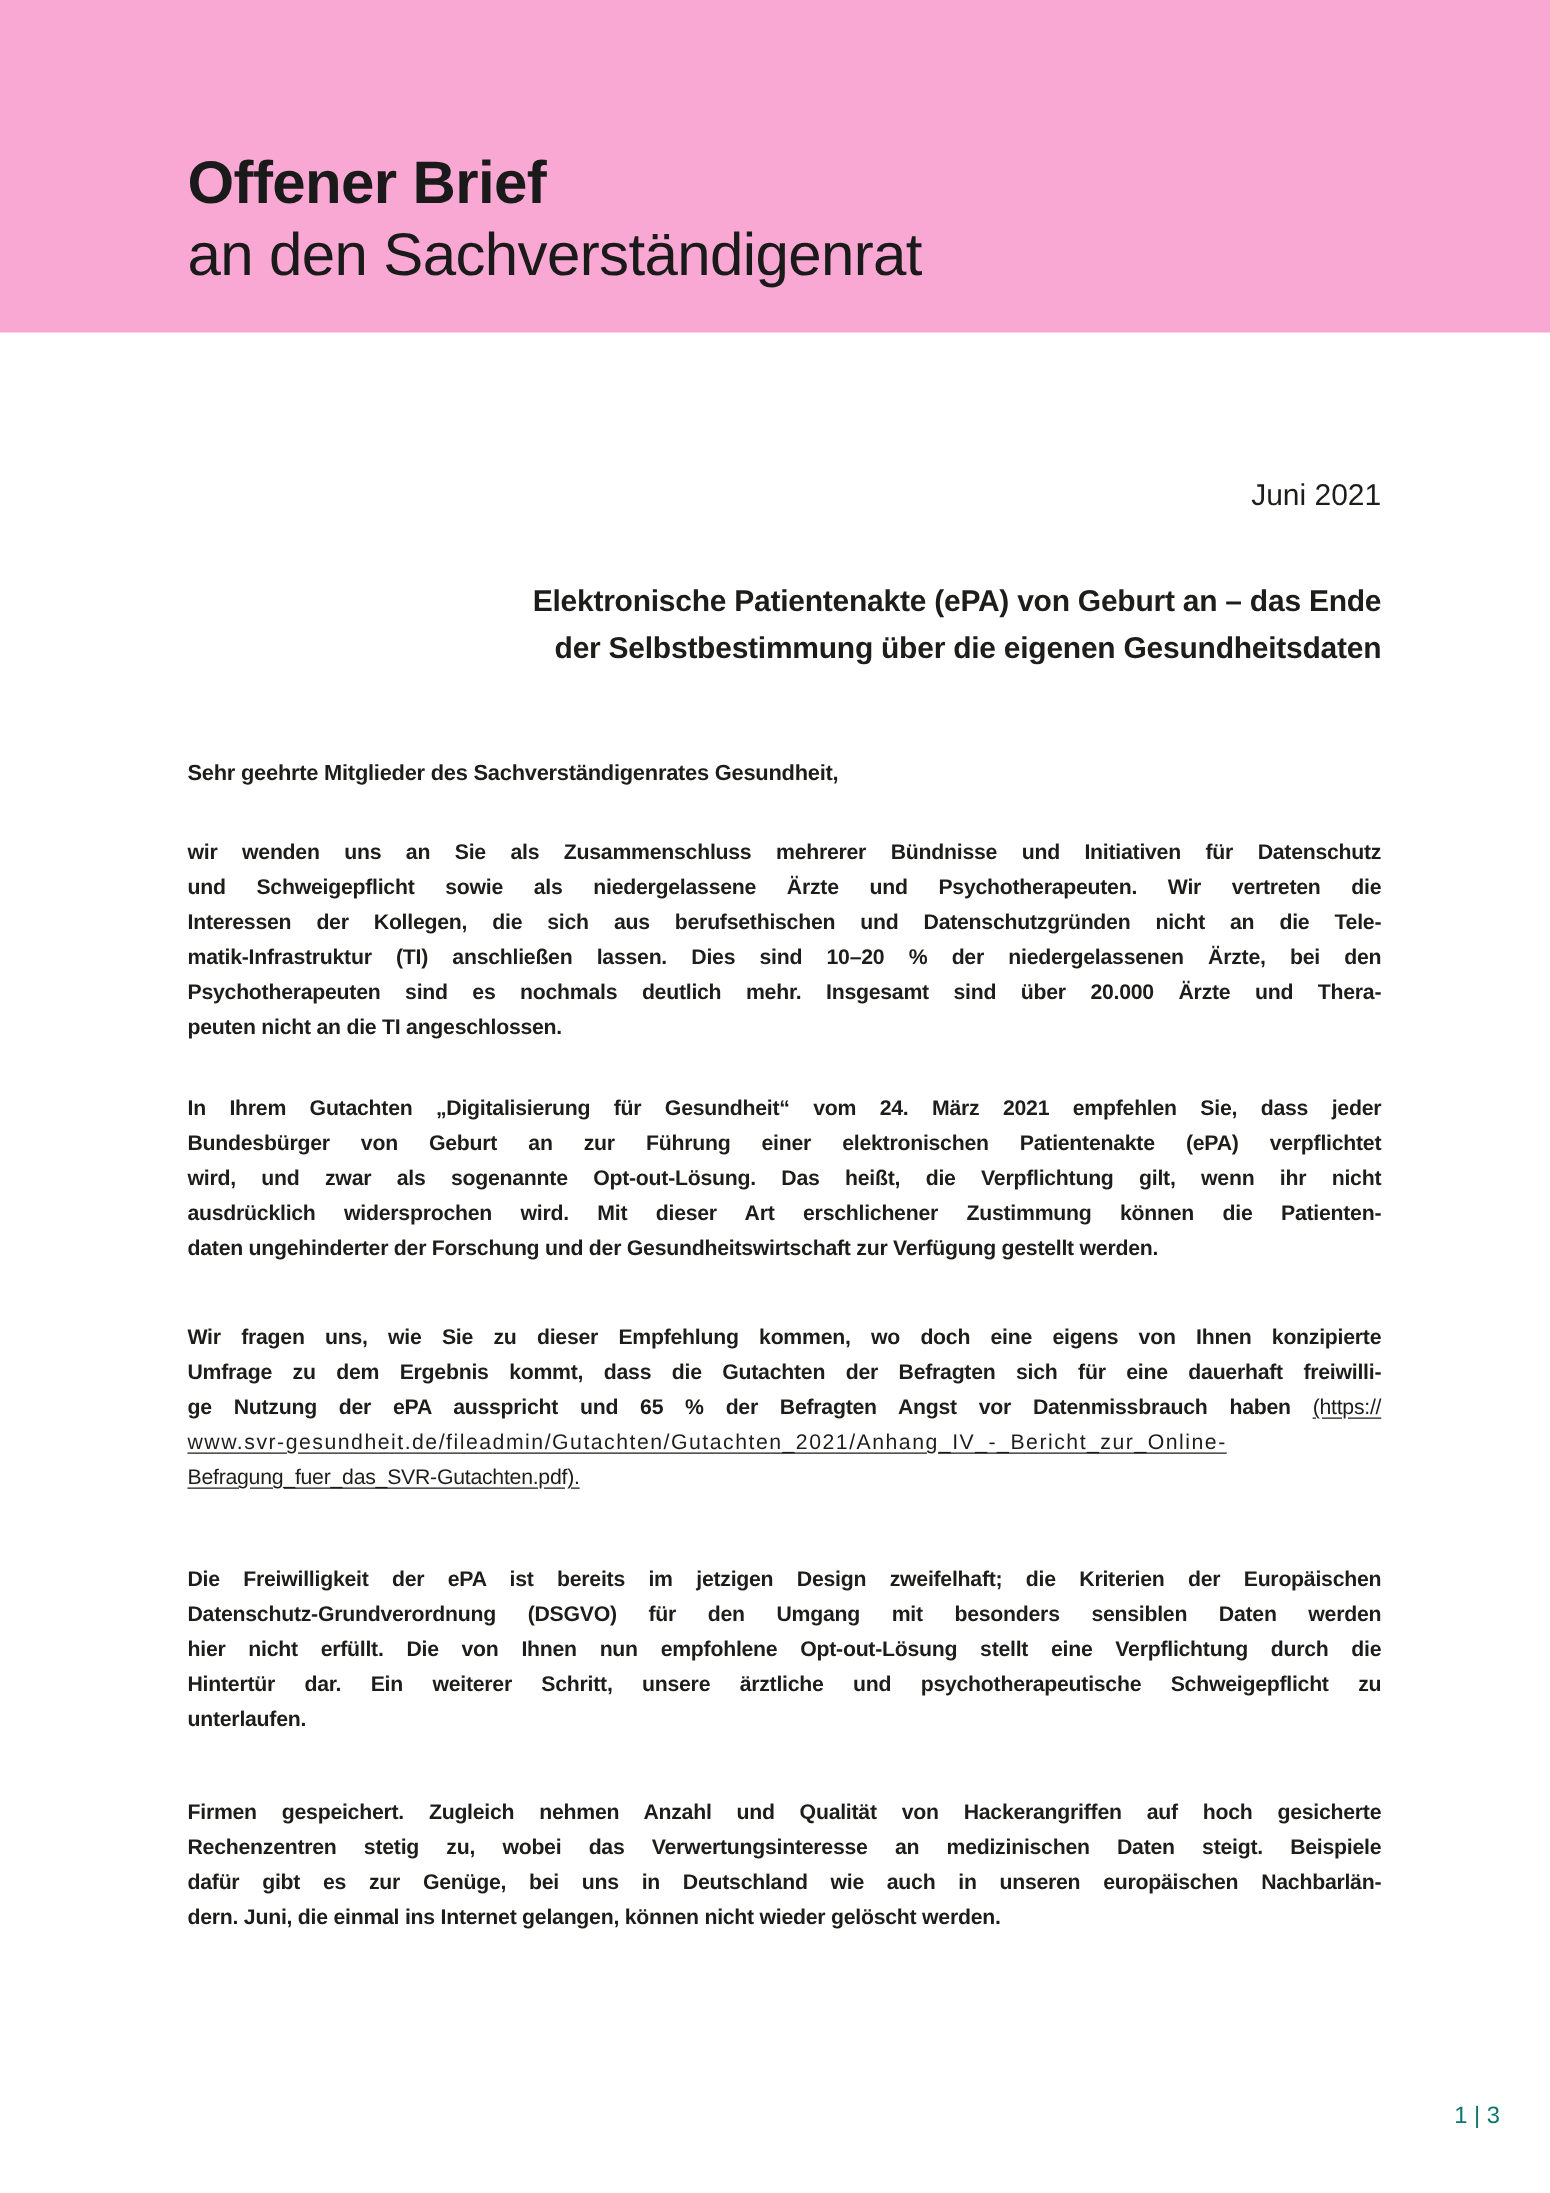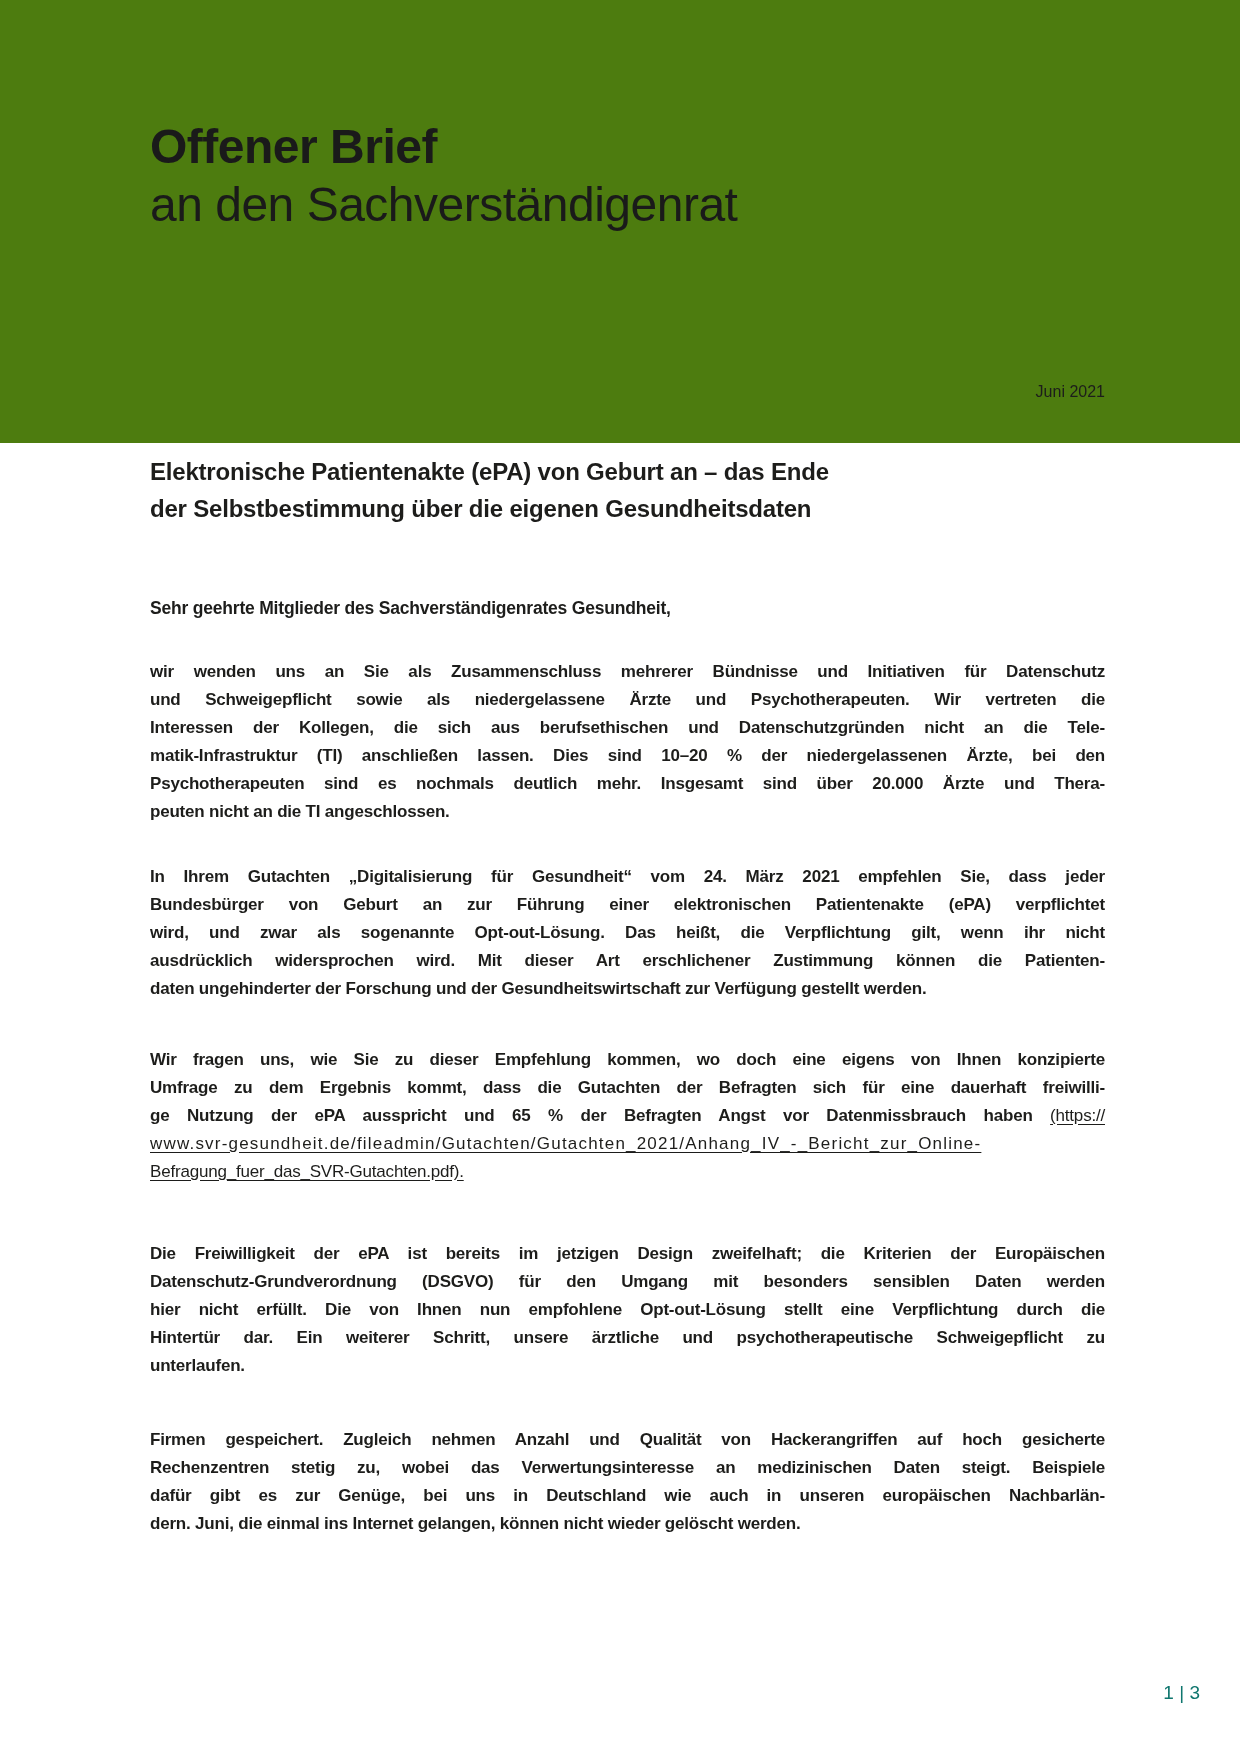--- a/index.html
+++ b/index.html
@@ -9,46 +9,47 @@
     font-family:"Liberation Sans","DejaVu Sans",sans-serif;
     color:#1d1d1b;
     position:relative;
     overflow:hidden;
   }
   .page{position:relative;width:1240px;height:1754px;}
 
   
   .hero{
     position:absolute;top:0;left:0;
-    width:1240px;height:443px;
-    background:#4d7c0f;
+    width:1240px;height:266px;
+    background:#f9a8d4;
   }
   .hero-title{
     position:absolute;left:150px;top:118px;
     margin:0;
     font-size:48px;line-height:58px;
     font-weight:400;color:#1a1a1a;
     letter-spacing:-0.5px;
   }
   .hero-title .t1{font-weight:700;}
 
   
   .content{
     position:absolute;left:150px;top:367px;
     width:955px;
   }
   .date-line{
     margin-top:16px;
     text-align:right;
-    font-size:16px;font-weight:400;color:#1d1d1b;
+    font-size:24px;font-weight:400;color:#1d1d1b;
   }
   .subject{
     margin:52px 0 0 0;
     font-size:24px;line-height:37px;font-weight:700;
     letter-spacing:-0.2px;
+    text-align:right;
   }
   .salutation{
     margin:67px 0 0 0;
     font-size:17.5px;line-height:28px;font-weight:700;
     letter-spacing:-0.2px;
   }
   .para{
     font-size:17px;line-height:28px;font-weight:700;
     letter-spacing:-0.2px;
   }

